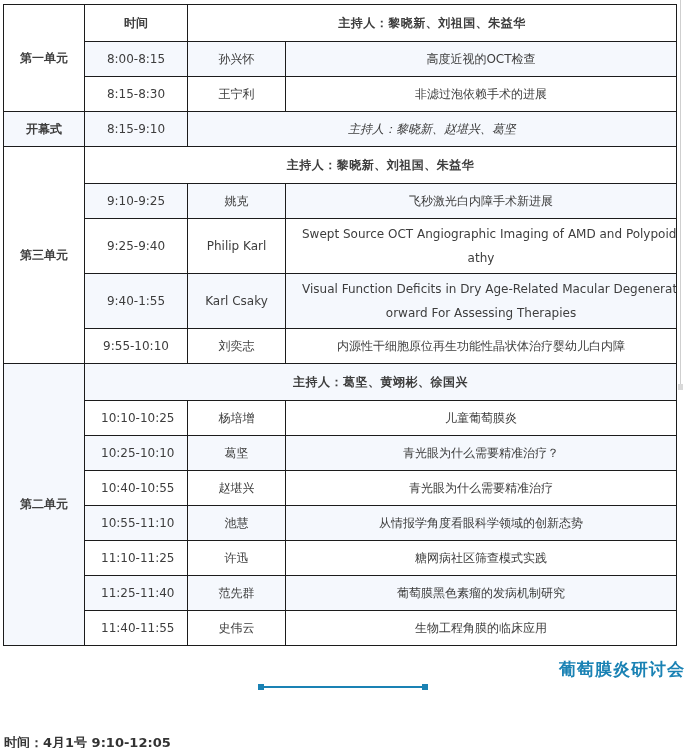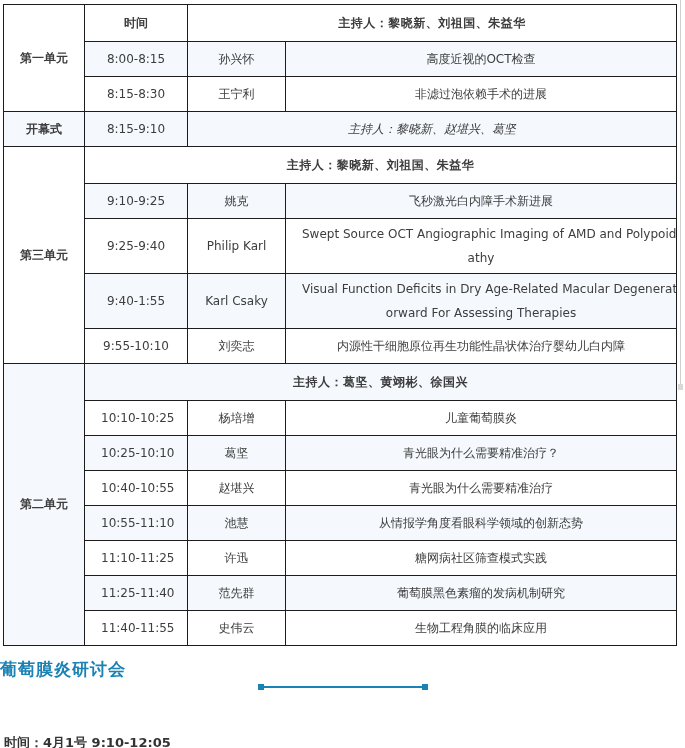--- a/index.html
+++ b/index.html
@@ -39,21 +39,21 @@
   td.chair-blue {
     color: #1e87c3; font-weight: bold; font-size: 12.5px;
     letter-spacing: 0.5px;
   }
   td.chair-plain { font-size: 12px; color: #3d3d3d; font-style: italic; }
   td.talk-en { font-size: 12.5px; color: #4a4a4a; }
   td.talk-en .tline { line-height: 24px; }
 
   .footer-title-wrap {
     position: absolute; top: 658px; left: 0; width: 100%;
-    text-align: left;
+    text-align: right;
     font-family: Liberation Mono, monospace;
   }
   .footer-title {
     display: inline-block;
     color: #1a82b4; font-weight: bold; font-size: 17px;
     letter-spacing: 1px;
   }
   .title-underline {
     position: relative;
     width: 168px; height: 2px;

